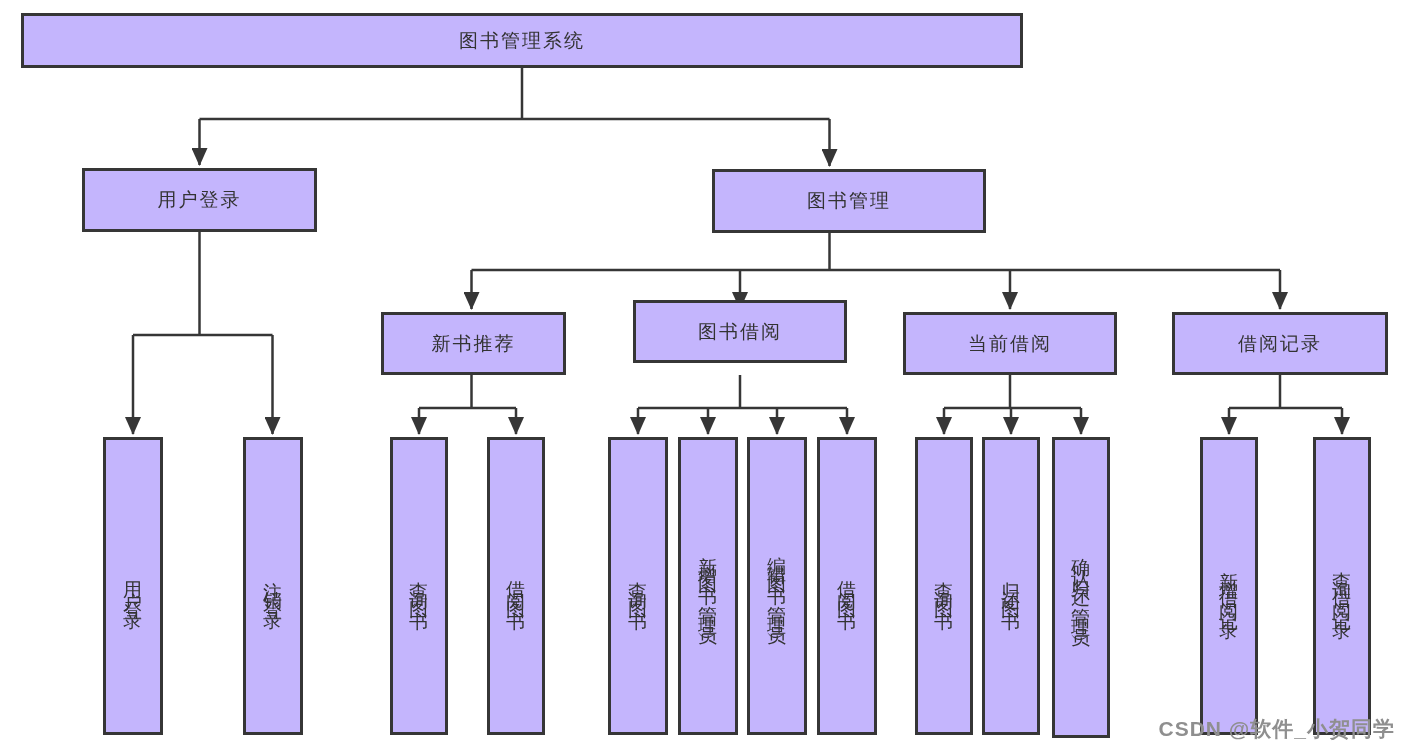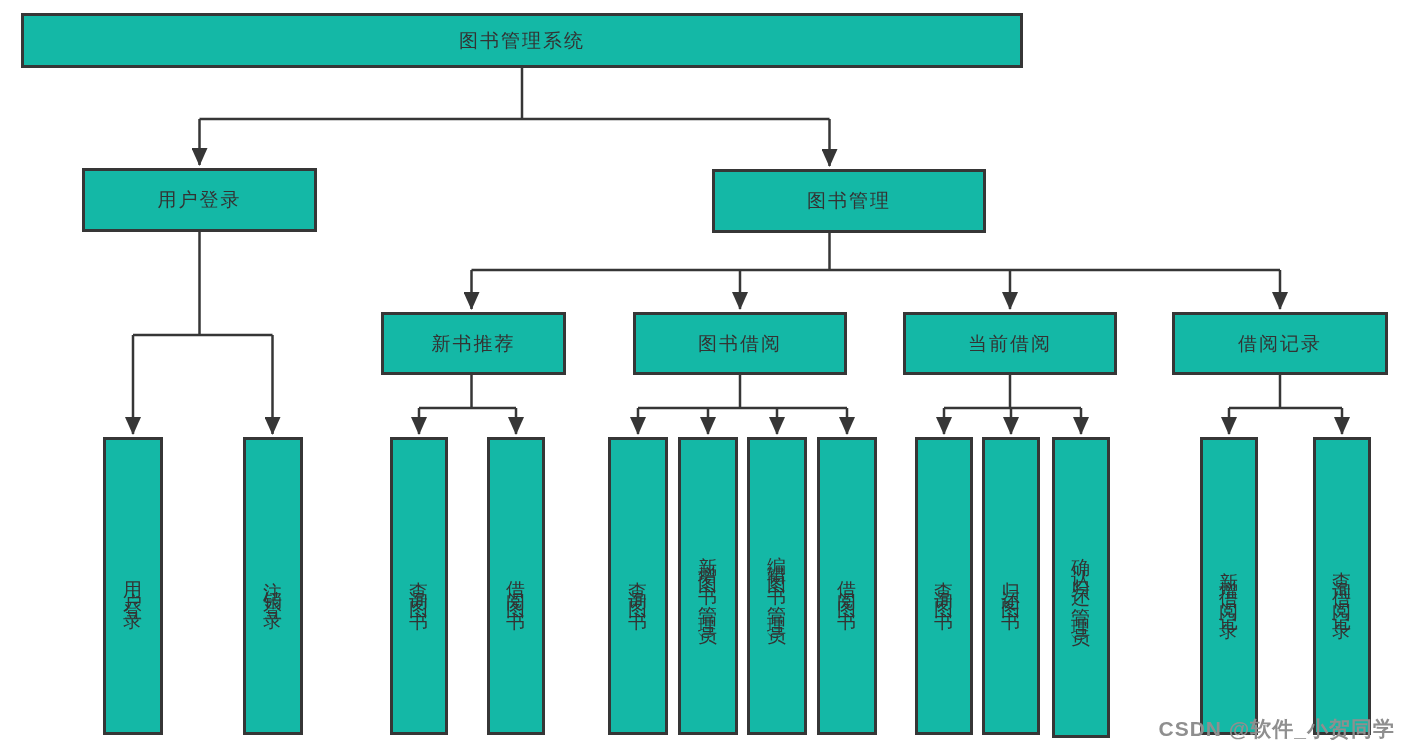--- a/index.html
+++ b/index.html
@@ -17,21 +17,21 @@
   }
   .wires {
     position: absolute;
     left: 0;
     top: 0;
     pointer-events: none;
   }
   .box {
     position: absolute;
     box-sizing: border-box;
-    background: #14b8a6;
+    background: #c4b5fd;
     border: 3px solid #363636;
     display: flex;
     align-items: center;
     justify-content: center;
     color: #333333;
     font-size: 19px;
     letter-spacing: 2px;
     text-align: center;
     white-space: nowrap;
   }
@@ -117,21 +117,21 @@
   <div class="box" style="left:82px; top:168px; width:235px; height:64px;">
     <span>用户登录</span>
   </div>
   <div class="box" style="left:712px; top:169px; width:274px; height:64px;">
     <span>图书管理</span>
   </div>
 
   <div class="box" style="left:381px; top:312px; width:185px; height:63px;">
     <span>新书推荐</span>
   </div>
-  <div class="box" style="left:633px; top:312px; width:214px; height:63px;">
+  <div class="box" style="left:633px; top:300px; width:214px; height:63px;">
     <span>图书借阅</span>
   </div>
   <div class="box" style="left:903px; top:312px; width:214px; height:63px;">
     <span>当前借阅</span>
   </div>
   <div class="box" style="left:1172px; top:312px; width:216px; height:63px;">
     <span>借阅记录</span>
   </div>
 
   <div class="box vbox" style="left:103px; top:437px; width:60px; height:298px;">

